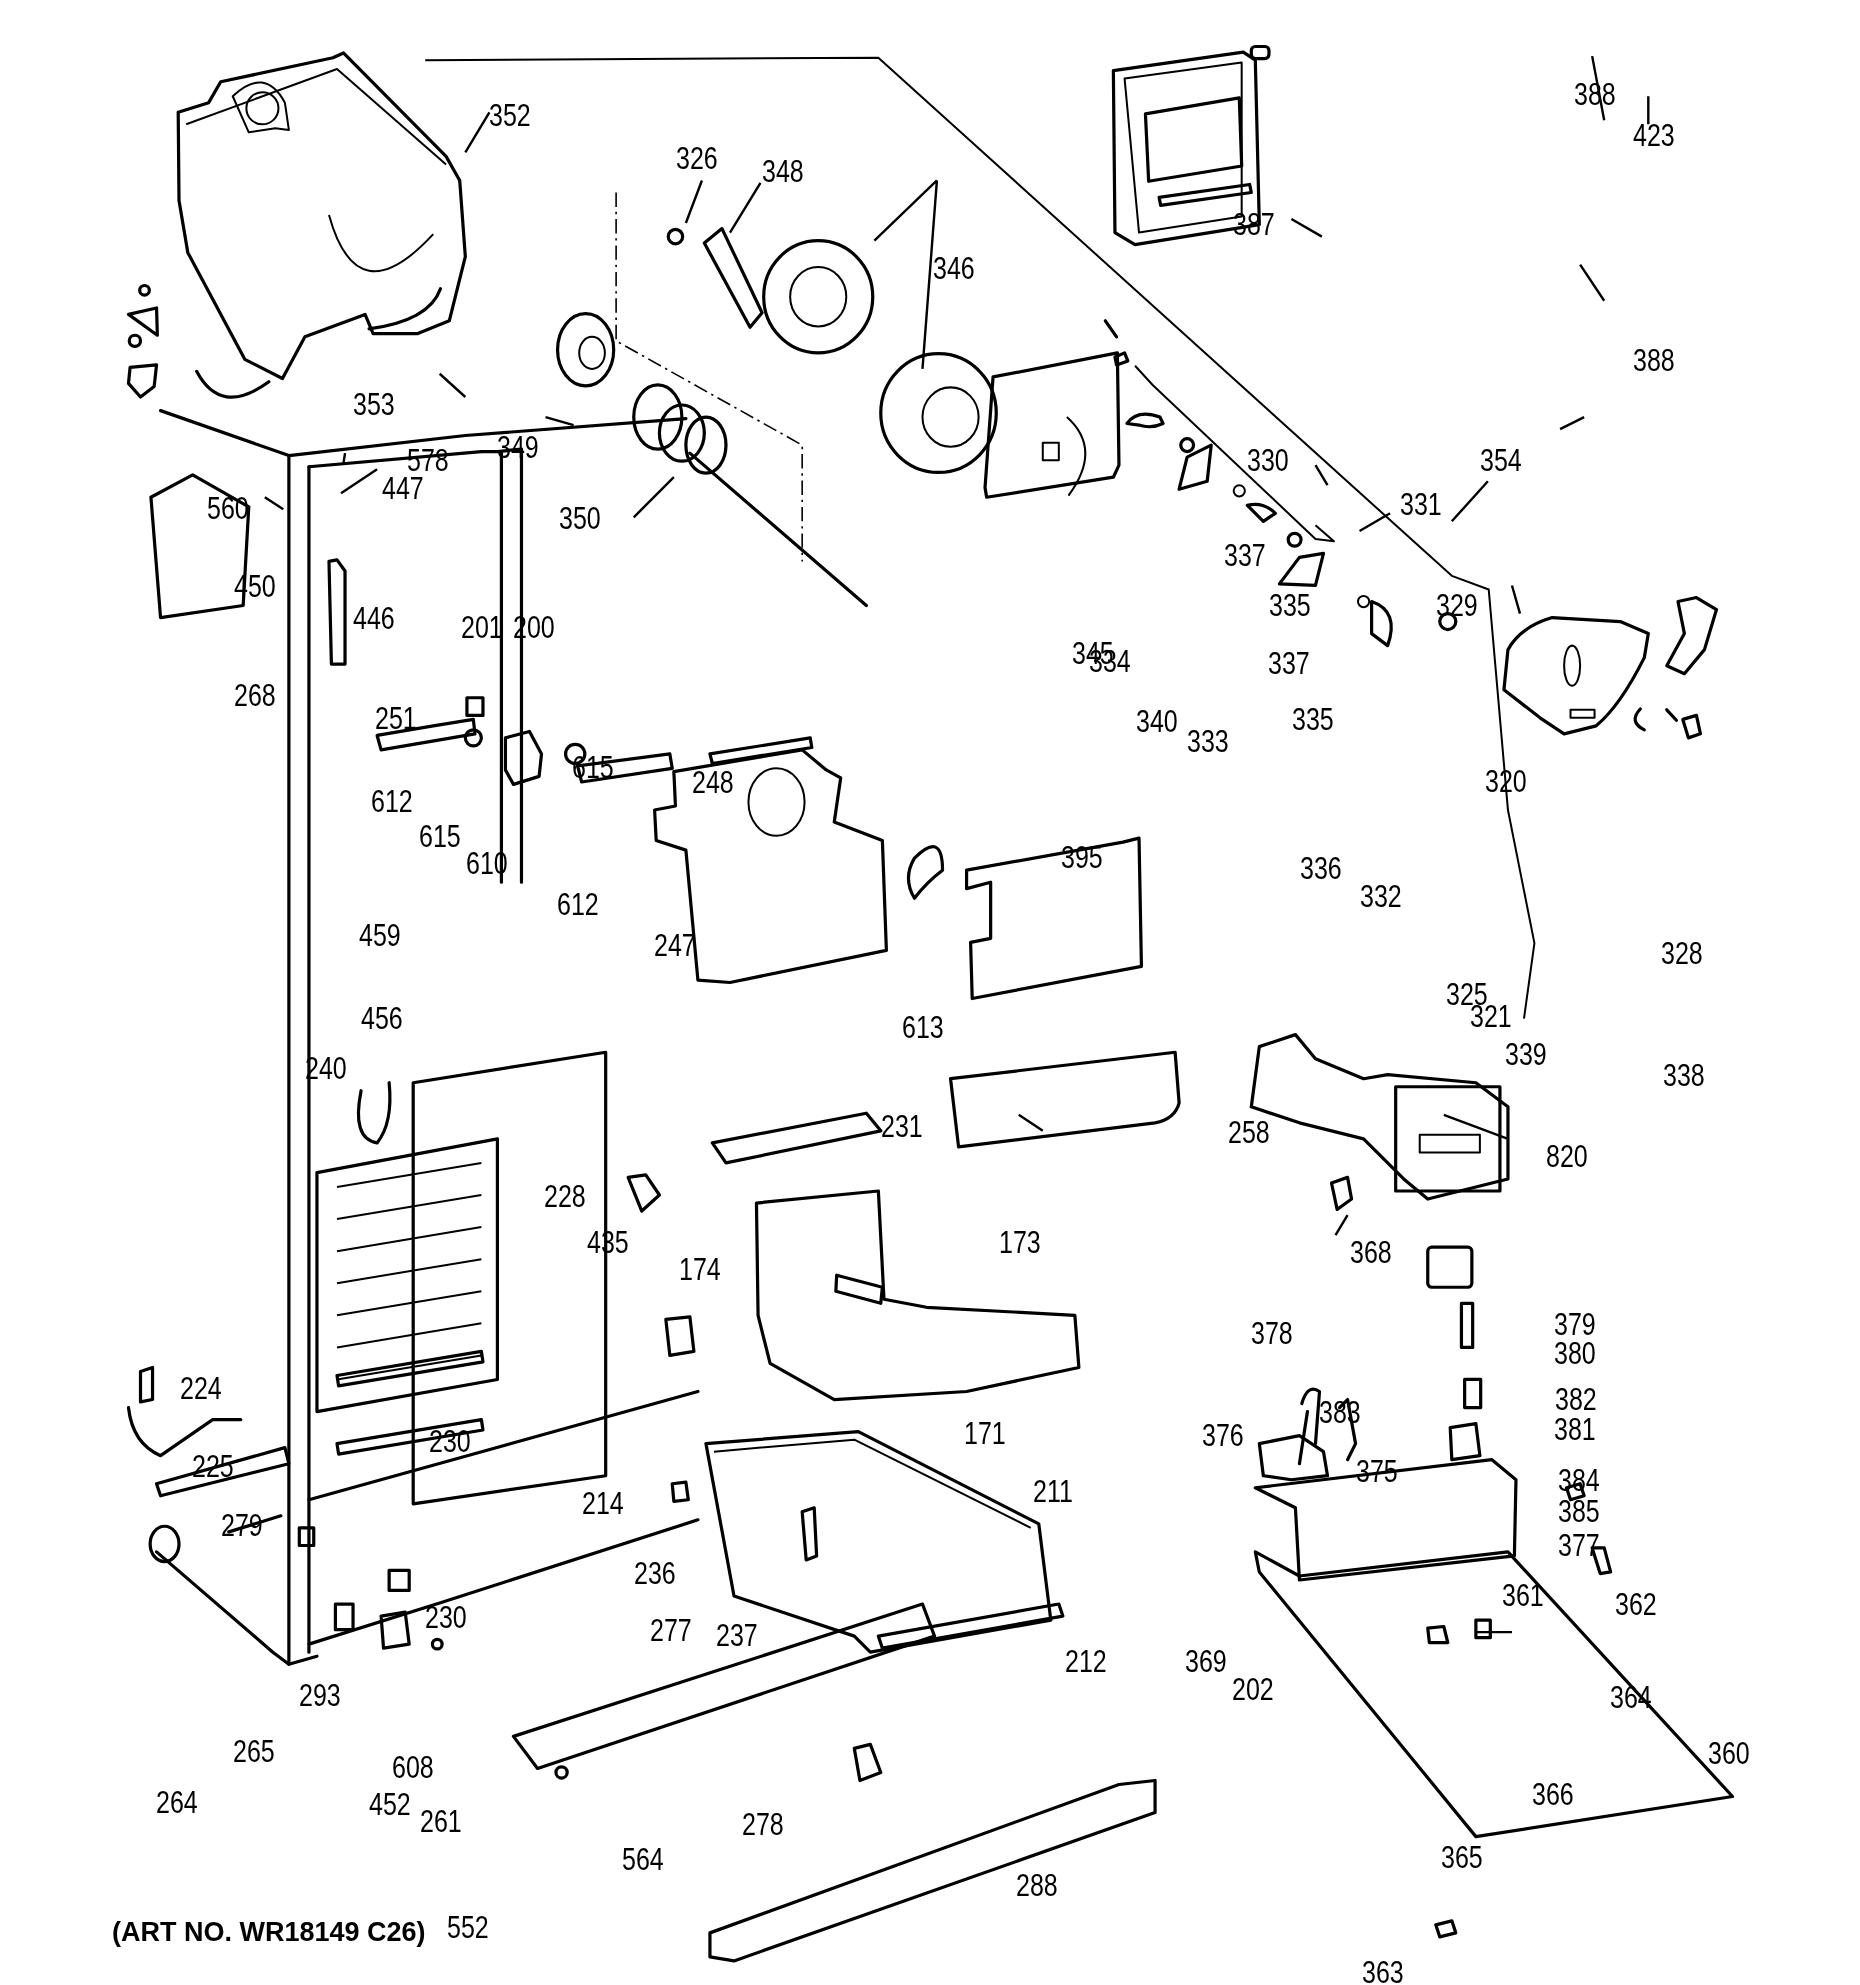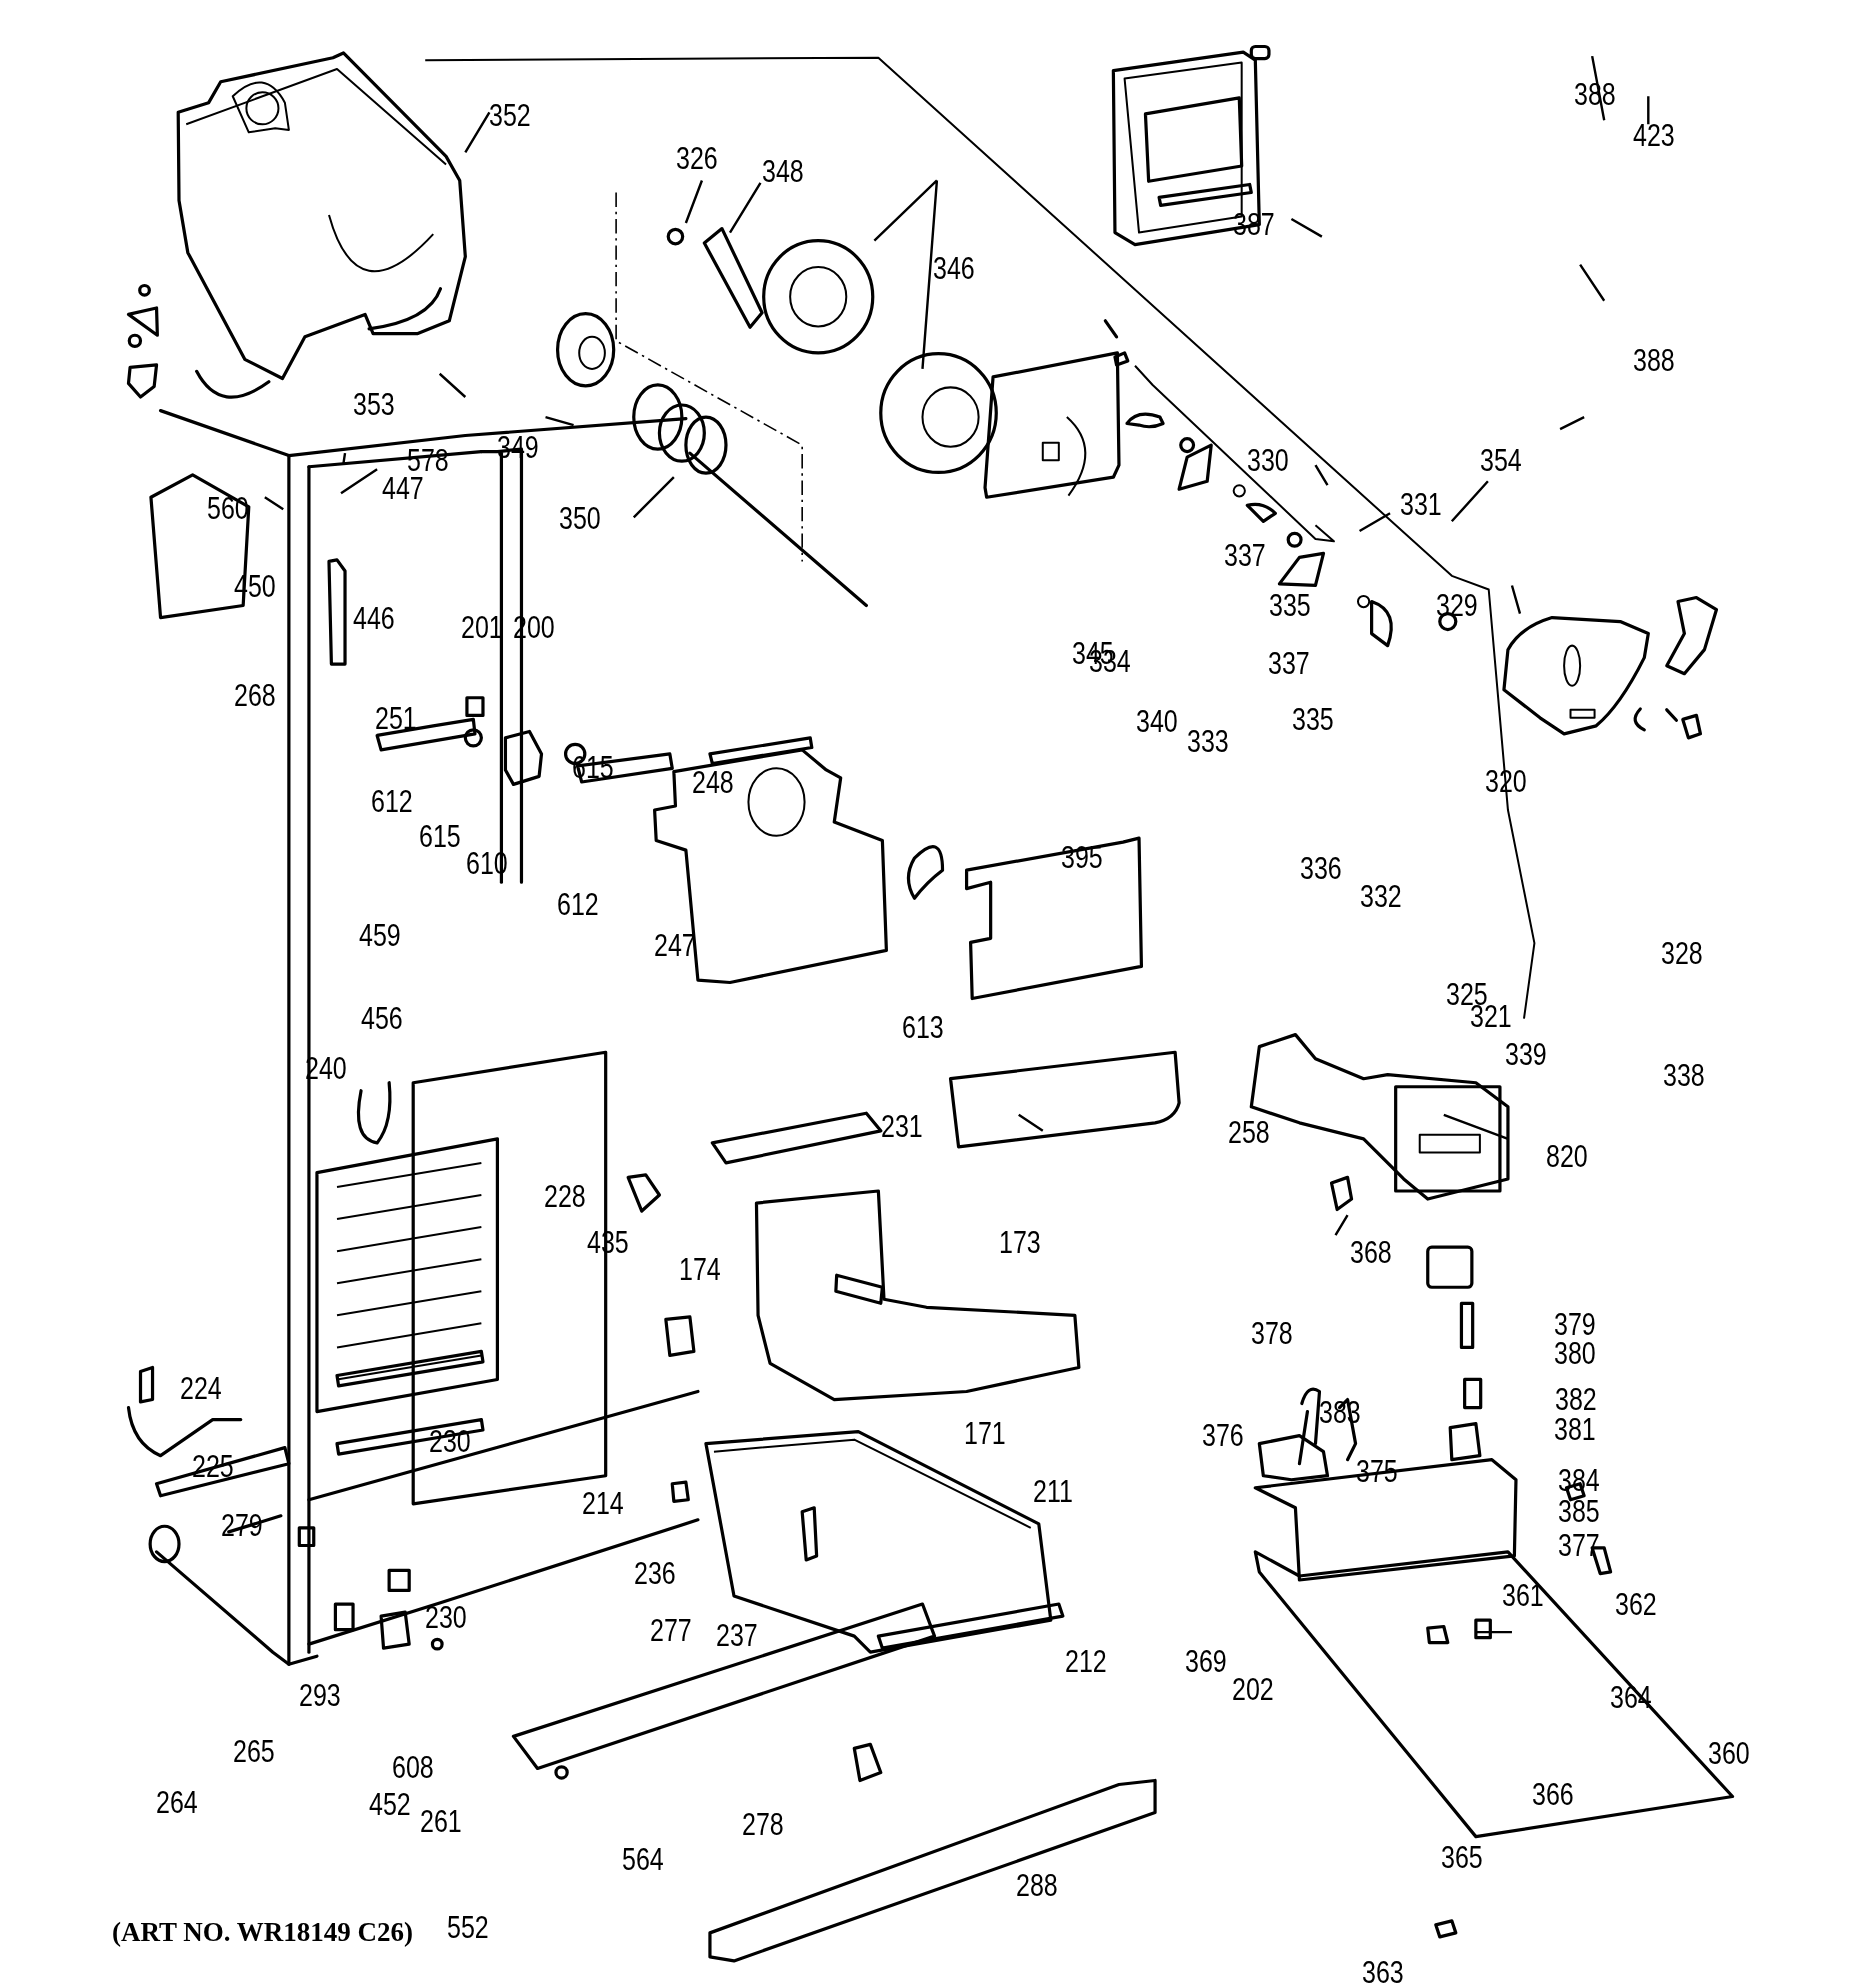--- a/index.html
+++ b/index.html
@@ -3,21 +3,21 @@
 <meta charset="utf-8">
 <style>
   html,body{margin:0;padding:0;background:#ffffff;}
   body{width:1861px;height:1985px;position:relative;overflow:hidden;font-family:"Liberation Sans",sans-serif;}
   #art{position:absolute;left:0;top:0;width:1861px;height:1985px;}
   #art .p{fill:none;stroke:#000;stroke-width:4;stroke-linejoin:round;stroke-linecap:round;}
   #art .t{fill:none;stroke:#000;stroke-width:2.5;stroke-linejoin:round;}
   #art .d{fill:none;stroke:#000;stroke-width:2;stroke-dasharray:18 6 3 6;}
   #labels{position:absolute;left:0;top:0;width:1861px;height:1985px;}
   .lbl{position:absolute;font-family:"Liberation Sans Narrow","Liberation Sans",sans-serif;font-size:30.5px;line-height:30.5px;color:#000;transform:scaleX(0.82);transform-origin:left top;white-space:nowrap;}
-  .art-no{position:absolute;left:112px;top:1917px;font-family:Liberation Serif, serif;font-weight:bold;font-size:27px;color:#000;white-space:nowrap;}
+  .art-no{position:absolute;left:112px;top:1917px;font-family:Liberation Sans, sans-serif;font-weight:bold;font-size:27px;color:#000;white-space:nowrap;}
   .leader{stroke:#000;stroke-width:3;fill:none;}
 </style>
 </head>
 <body>
 
 <svg id="art" viewBox="0 0 2320 2475" xmlns="http://www.w3.org/2000/svg">
 
   <g>
     <path class="t" d="M530 75 L1095 72 L1810 718 L1856 735 L1880 1010 L1913 1176 L1900 1270"></path>
   </g>

